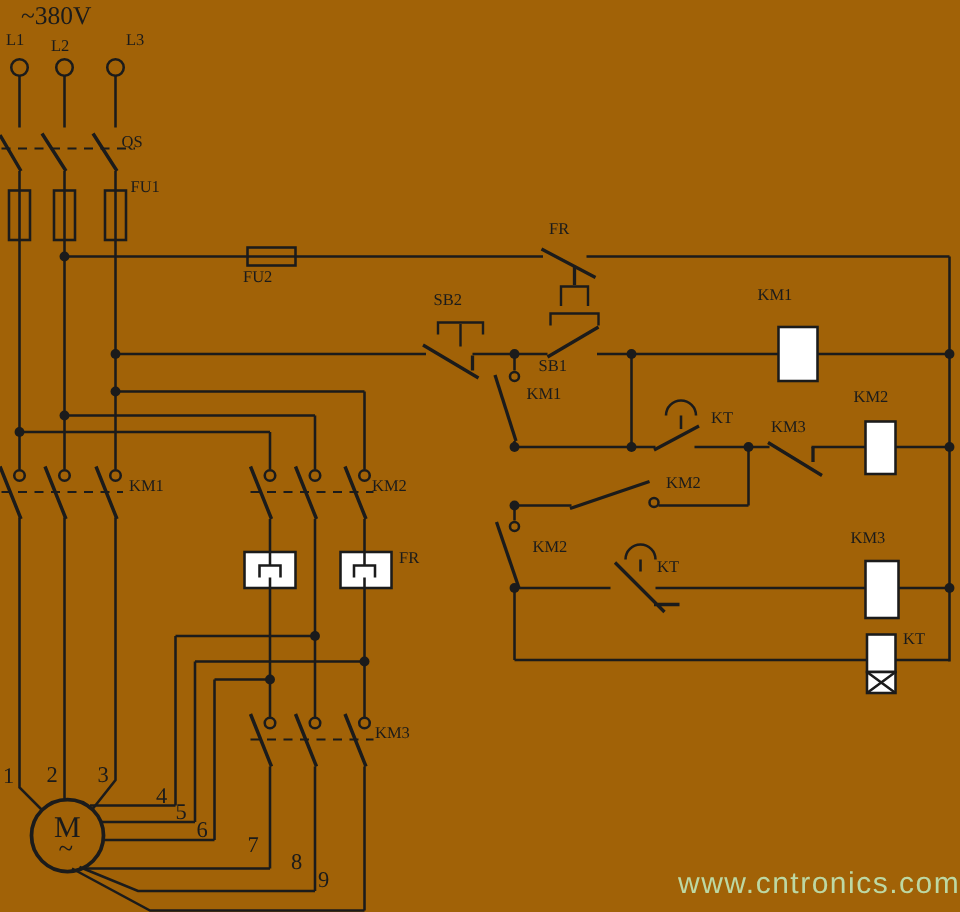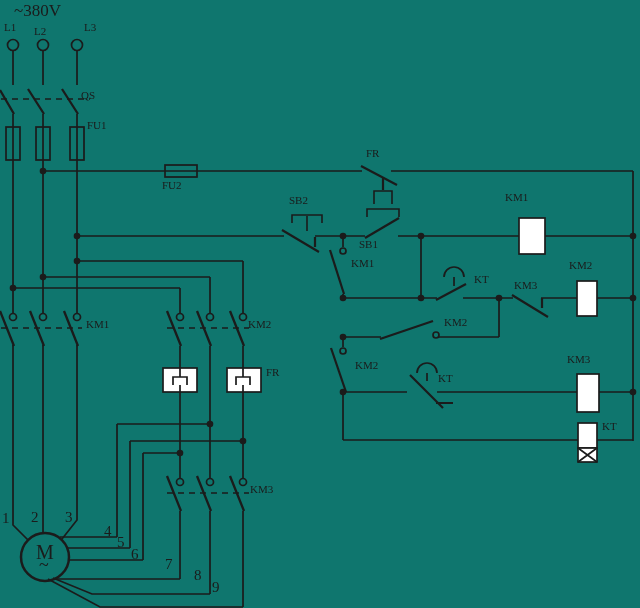--- a/index.html
+++ b/index.html
@@ -17,21 +17,21 @@
   .motor-m{position:absolute;font-size:20px;font-family:"Liberation Serif", serif;}
   .motor-ac{position:absolute;font-size:18px;font-family:"Liberation Serif", serif;}
   .watermark{
     position:absolute;font-family:"Liberation Sans", sans-serif;
     font-size:20px;letter-spacing:1px;
   }
 </style>
 </head>
 <body>
 
-<div id="stage" style="background: #0f766e;">
+<div id="stage" style="background: #a16207;">
 
   <svg id="wires" width="640" height="608" viewBox="0 0 640 608">
     <g stroke="#1b1b1b" fill="none" stroke-width="1.7">
 
       <g>
         <circle cx="13" cy="45" r="5.5"></circle>
           <circle cx="43" cy="45" r="5.5"></circle>
           <circle cx="77" cy="45" r="5.5"></circle>
       </g>
 
@@ -235,13 +235,14 @@
   <span class="lbl term" style="left:104px;top:524px">4</span>
   <span class="lbl term" style="left:117px;top:535px">5</span>
   <span class="lbl term" style="left:131px;top:547px">6</span>
   <span class="lbl term" style="left:165px;top:557px">7</span>
   <span class="lbl term" style="left:194px;top:568px">8</span>
   <span class="lbl term" style="left:212px;top:580px">9</span>
 
   <span class="motor-m" style="left:36px;top:541px">M</span>
   <span class="motor-ac" style="left:39px;top:555px">~</span>
 
+  <span class="watermark" style="left: 452px; top: 578px; color: rgb(189, 216, 163);">www.cntronics.com</span>
 </div>
 
 </body></html>

